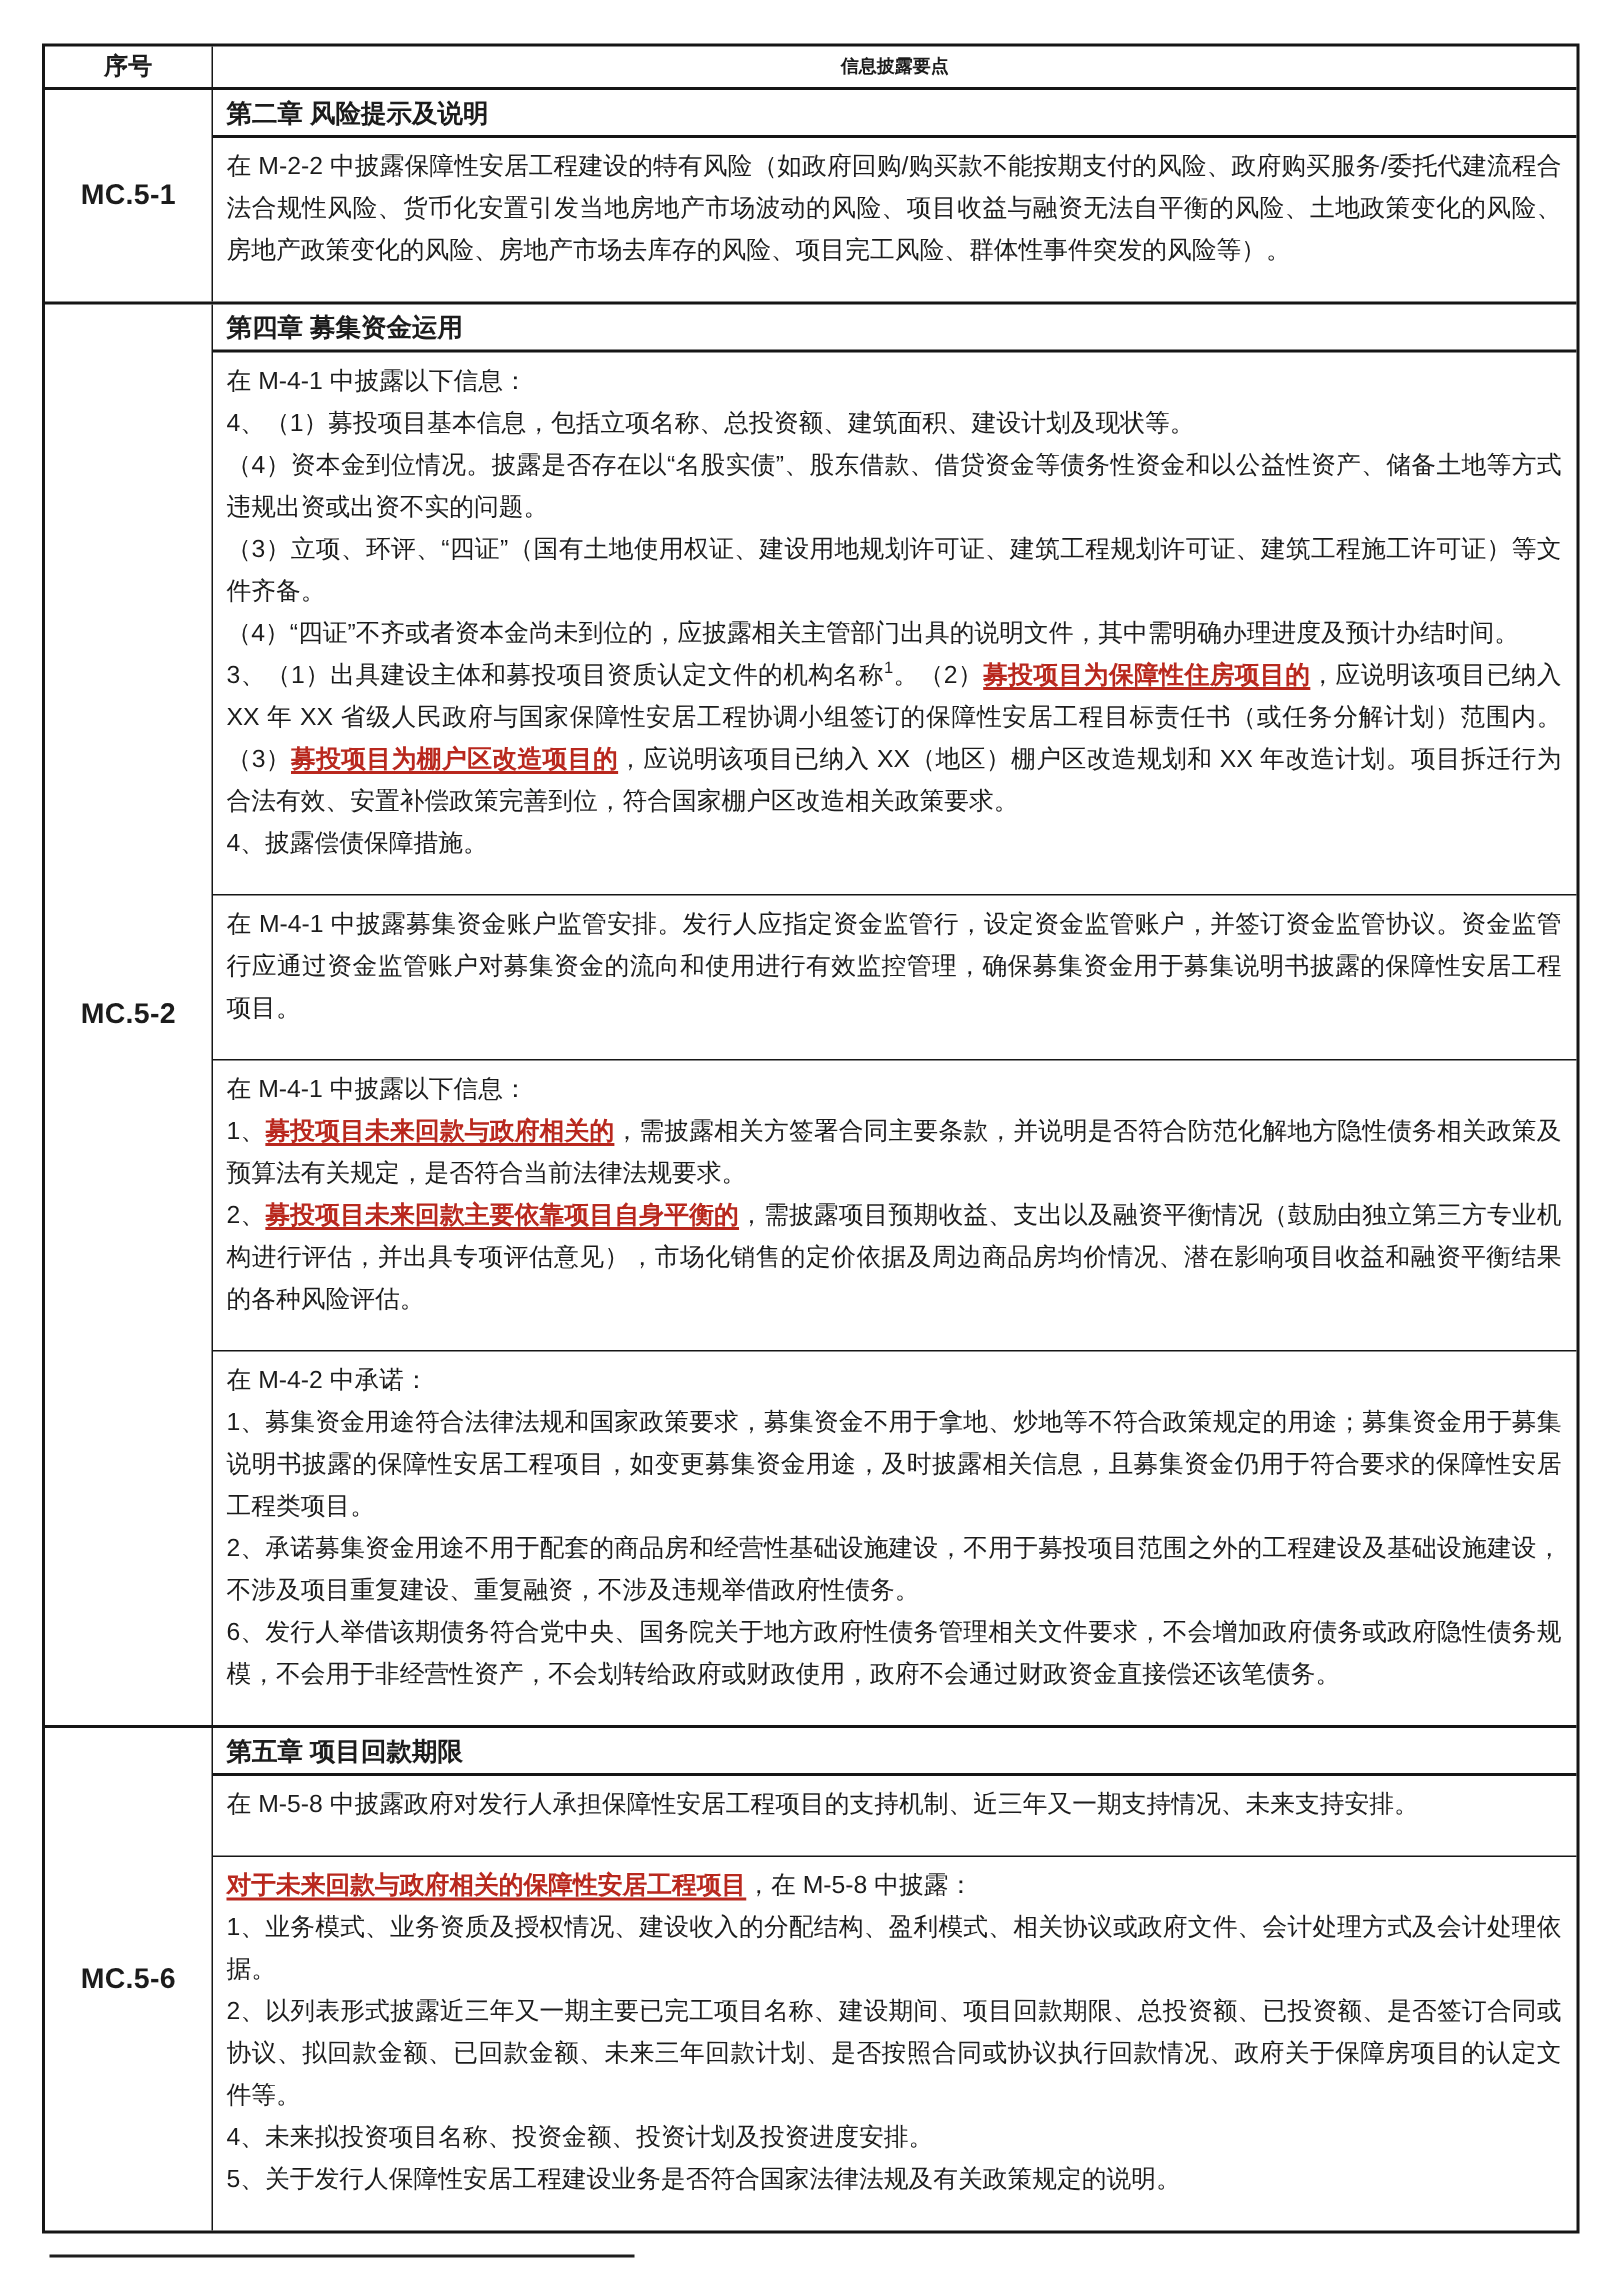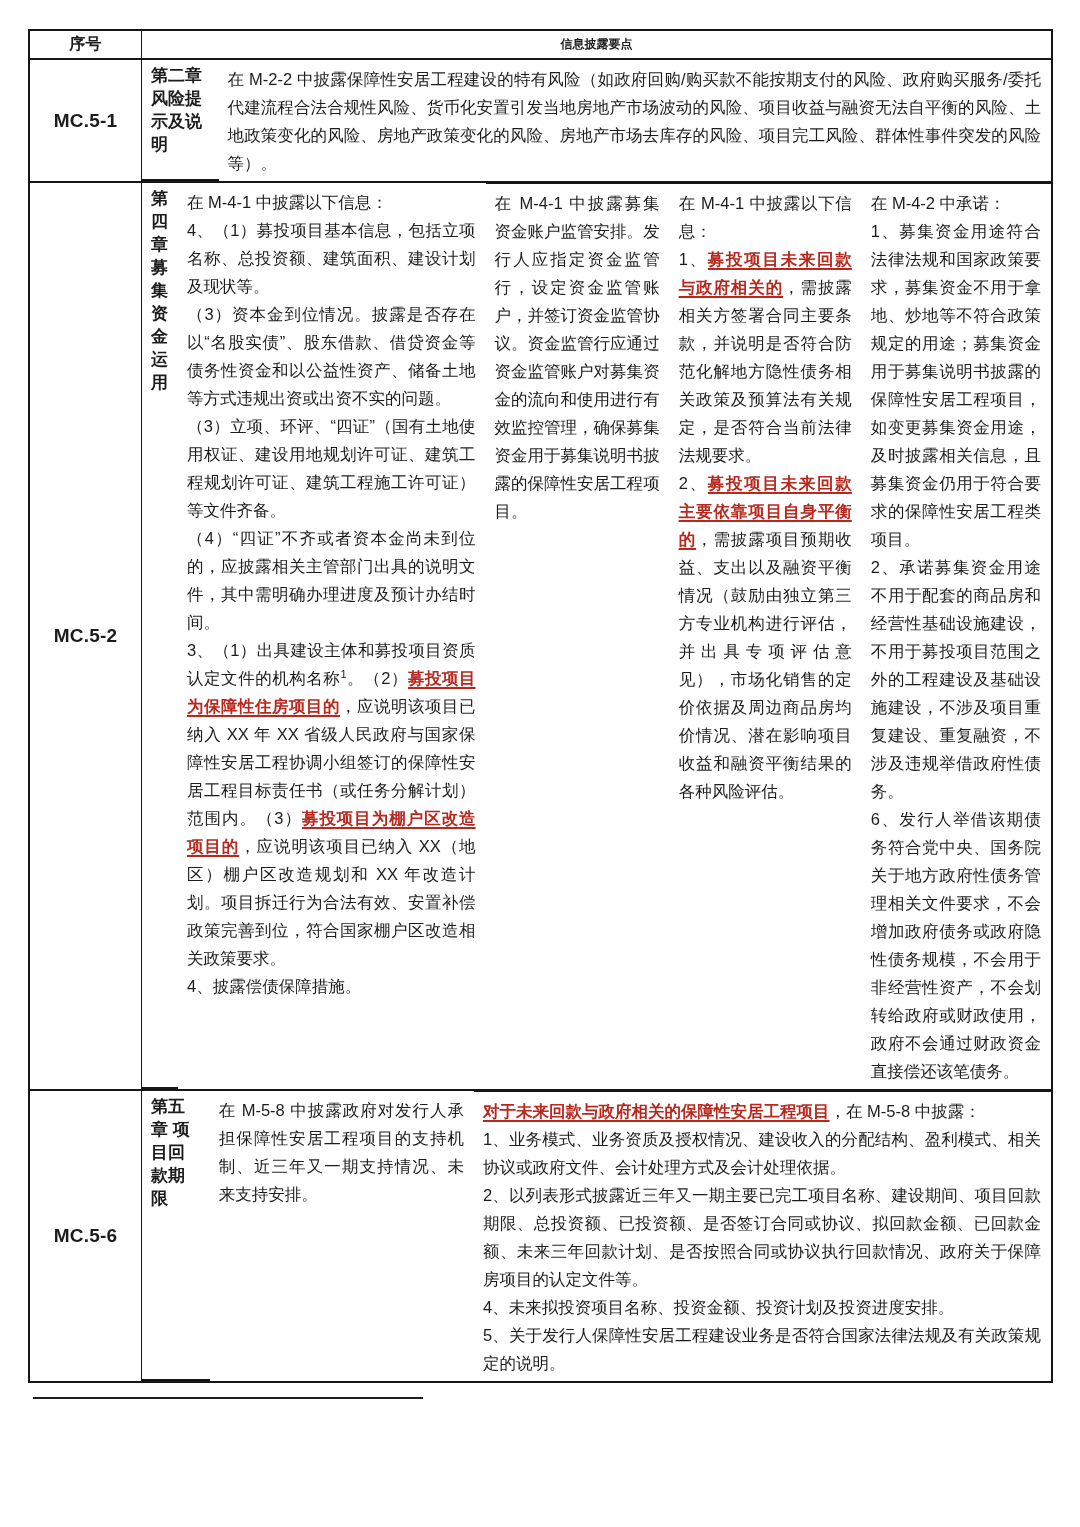--- a/index.html
+++ b/index.html
@@ -19,23 +19,23 @@
   .id-cell{
     flex:0 0 111px;min-width:111px;border-right:1.6px solid var(--border);
     display:flex;align-items:center;justify-content:center;
     font-weight:bold;font-size:19px;letter-spacing:.2px;
   }
   .header-row .id-cell{font-size:16px;padding:3px 0;}
   .head-points{
     flex:1;display:flex;align-items:center;justify-content:center;
     font-weight:bold;font-size:12px;padding:3px 0;
   }
-  .content-col{flex:1;min-width:0;display:flex;flex-direction:row;}
+  .content-col{flex:1;min-width:0;display:flex;flex-direction:column;}
   .section{
-    padding:5px 10px 4px 9px;font-size:16.5px;line-height:28px;
+    padding:5px 10px 20px 9px;font-size:16.5px;line-height:28px;
     text-align:justify;
   }
   .section + .section{border-top:1.6px solid var(--border);}
   .section.chapter{
     font-weight:bold;font-size:17px;line-height:23px;padding:4px 10px 3px 9px;
     border-bottom:2.5px solid var(--border);text-align:left;
   }
   .section.chapter + .section{border-top:none;}
   .para{margin:0;}
   .seg-red{
@@ -66,21 +66,21 @@
           </div>
         </div>
       </div>
       <div class="trow">
         <div class="id-cell">MC.5-2</div>
         <div class="content-col">
           <div class="section chapter">第四章 募集资金运用</div>
           <div class="section body">
             <p class="para"><span class="seg">在 M-4-1 中披露以下信息：</span></p>
             <p class="para"><span class="seg">4、（1）募投项目基本信息，包括立项名称、总投资额、建筑面积、建设计划及现状等。</span></p>
-            <p class="para"><span class="seg">（3）资本金到位情况。披露是否存在以“名股实债”、股东借款、借贷资金等债务性资金和以公益性资产、储备土地等方式违规出资或出资不实的问题。</span></p>
+            <p class="para"><span class="seg">（4）资本金到位情况。披露是否存在以“名股实债”、股东借款、借贷资金等债务性资金和以公益性资产、储备土地等方式违规出资或出资不实的问题。</span></p>
             <p class="para"><span class="seg">（3）立项、环评、“四证”（国有土地使用权证、建设用地规划许可证、建筑工程规划许可证、建筑工程施工许可证）等文件齐备。</span></p>
             <p class="para"><span class="seg">（4）“四证”不齐或者资本金尚未到位的，应披露相关主管部门出具的说明文件，其中需明确办理进度及预计办结时间。</span></p>
             <p class="para"><span class="seg">3、（1）出具建设主体和募投项目资质认定文件的机构名称</span><span class="seg-sup">1</span><span class="seg">。（2）</span><span class="seg-red">募投项目为保障性住房项目的</span><span class="seg">，应说明该项目已纳入 XX 年 XX 省级人民政府与国家保障性安居工程协调小组签订的保障性安居工程目标责任书（或任务分解计划）范围内。（3）</span><span class="seg-red">募投项目为棚户区改造项目的</span><span class="seg">，应说明该项目已纳入 XX（地区）棚户区改造规划和 XX 年改造计划。项目拆迁行为合法有效、安置补偿政策完善到位，符合国家棚户区改造相关政策要求。</span></p>
             <p class="para"><span class="seg">4、披露偿债保障措施。</span></p>
           </div>
           <div class="section body">
             <p class="para"><span class="seg">在 M-4-1 中披露募集资金账户监管安排。发行人应指定资金监管行，设定资金监管账户，并签订资金监管协议。资金监管行应通过资金监管账户对募集资金的流向和使用进行有效监控管理，确保募集资金用于募集说明书披露的保障性安居工程项目。</span></p>
           </div>
           <div class="section body">
             <p class="para"><span class="seg">在 M-4-1 中披露以下信息：</span></p>

